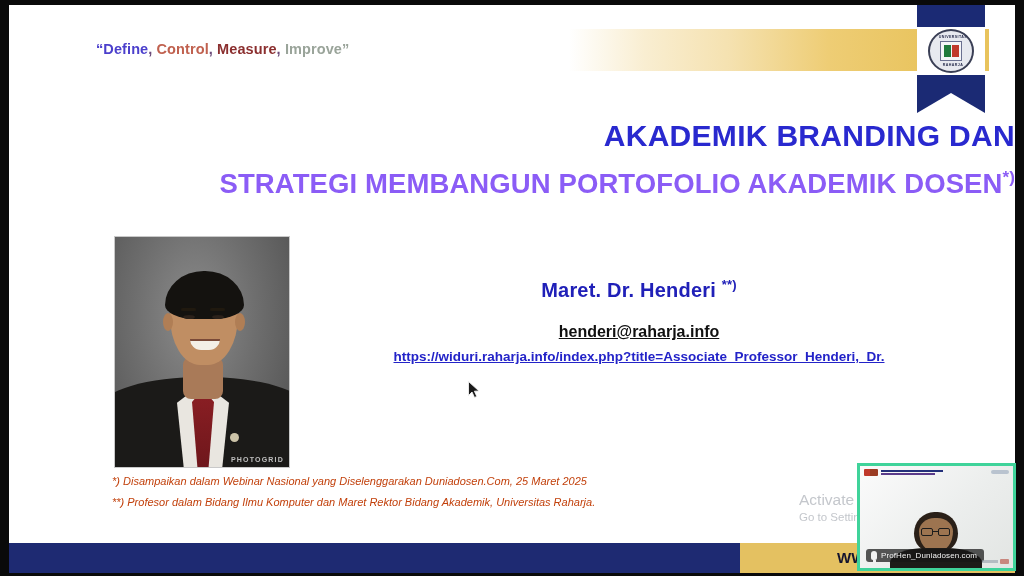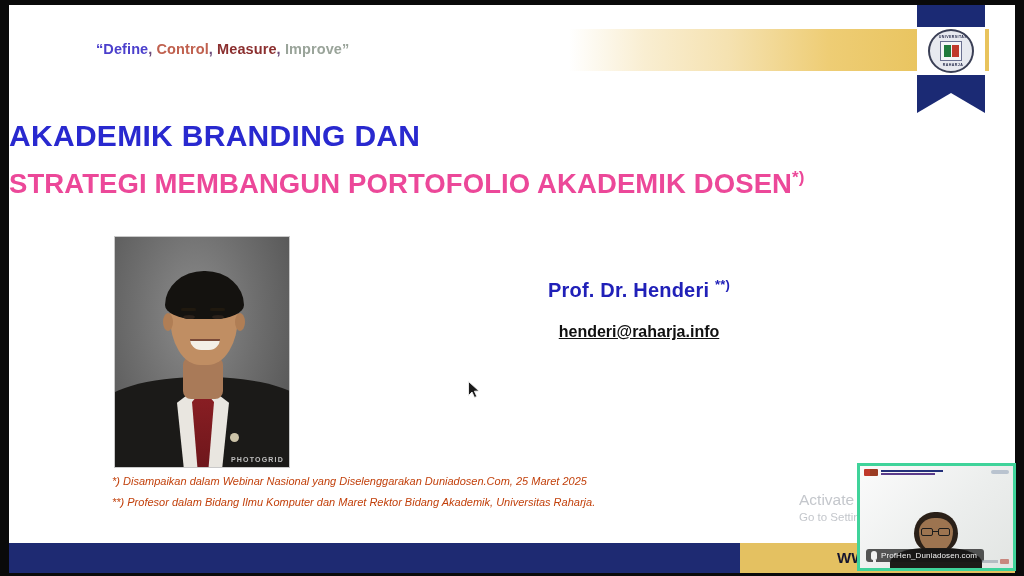--- a/index.html
+++ b/index.html
@@ -95,29 +95,29 @@
   .tg-q   { color:#4b3fcc; }
   .tg-def { color:#4b3fcc; }
   .tg-ctl { color:#c0614f; }
   .tg-mea { color:#8b2f2f; }
   .tg-imp { color:#9aa49a; }
   .tg-sep { color:#6b4b7a; }
 
   
   .headline {
     position:absolute; left:0; top:113px; width:1006px;
-    text-align:left;
+    text-align:right;
   }
   .hl1 {
     color:#2929cf;
     font-size:30px; font-weight:bold;
     letter-spacing:.3px; line-height:36px;
   }
   .hl2 {
-    color:#ec4899;
+    color:#8b5cf6;
     font-size:27.5px; font-weight:bold;
     letter-spacing:.1px; line-height:40px;
     margin-top:4px;
   }
   .hl2 sup { font-size:17px; vertical-align:super; }
 
   
   .portrait {
     position:absolute; left:105px; top:231px;
     width:176px; height:232px;
@@ -350,22 +350,23 @@
       <div class="pt-brow-l"></div>
       <div class="pt-brow-r"></div>
       <div class="pt-eye-l"></div>
       <div class="pt-eye-r"></div>
       <div class="pt-mouth"></div>
       <div class="pt-pin"></div>
       <div class="pt-wm">PHOTOGRID</div>
     </div>
 
     <div class="speaker">
-      <div class="sp-name"><span>Prof. Dr. Henderi</span> <sup>**)</sup></div>
+      <div class="sp-name"><span>Maret. Dr. Henderi</span> <sup>**)</sup></div>
       <div class="sp-mail">henderi@raharja.info</div>
+      <div class="sp-url">https://widuri.raharja.info/index.php?title=Associate_Professor_Henderi,_Dr.</div>
     </div>
 
     <div class="footnotes">
       <div class="fn">*) Disampaikan dalam Webinar Nasional yang Diselenggarakan Duniadosen.Com, 25 Maret 2025</div>
       <div class="fn">**) Profesor dalam Bidang Ilmu Komputer dan Maret Rektor Bidang Akademik, Universitas Raharja.</div>
     </div>
 
     <div class="botbar">
       <div class="bb-navy"></div>
       <div class="bb-gold"></div>

